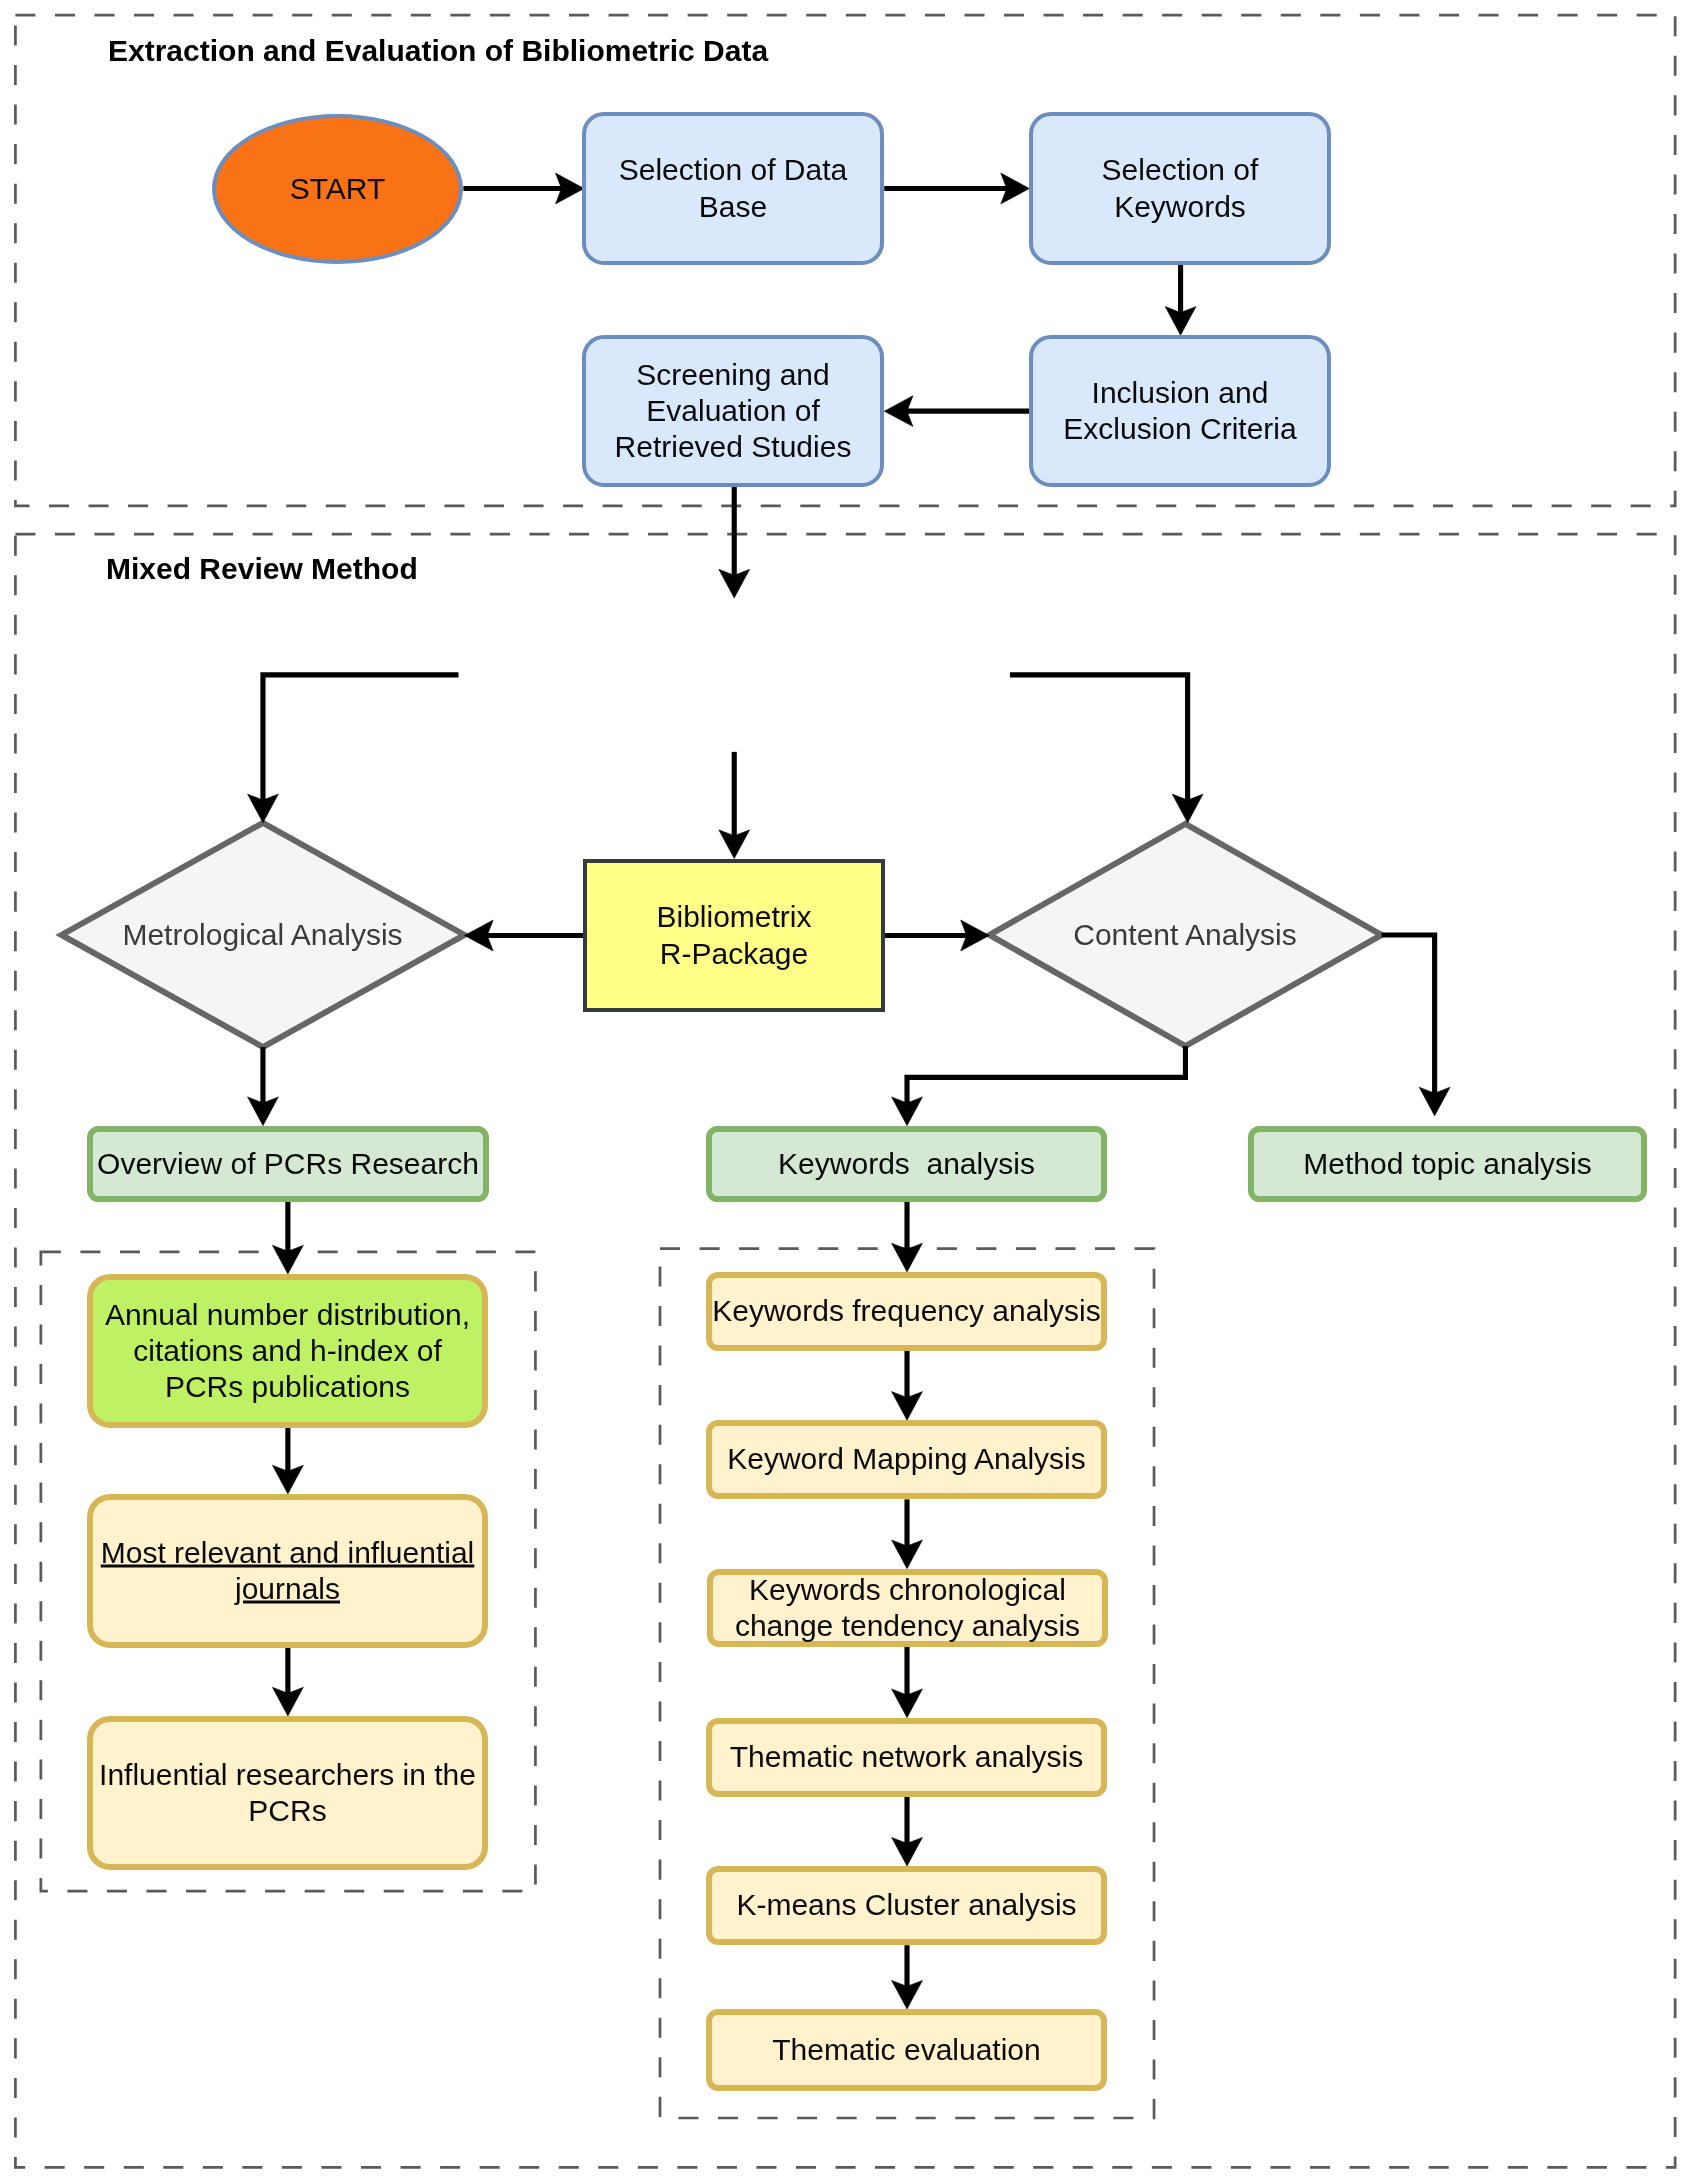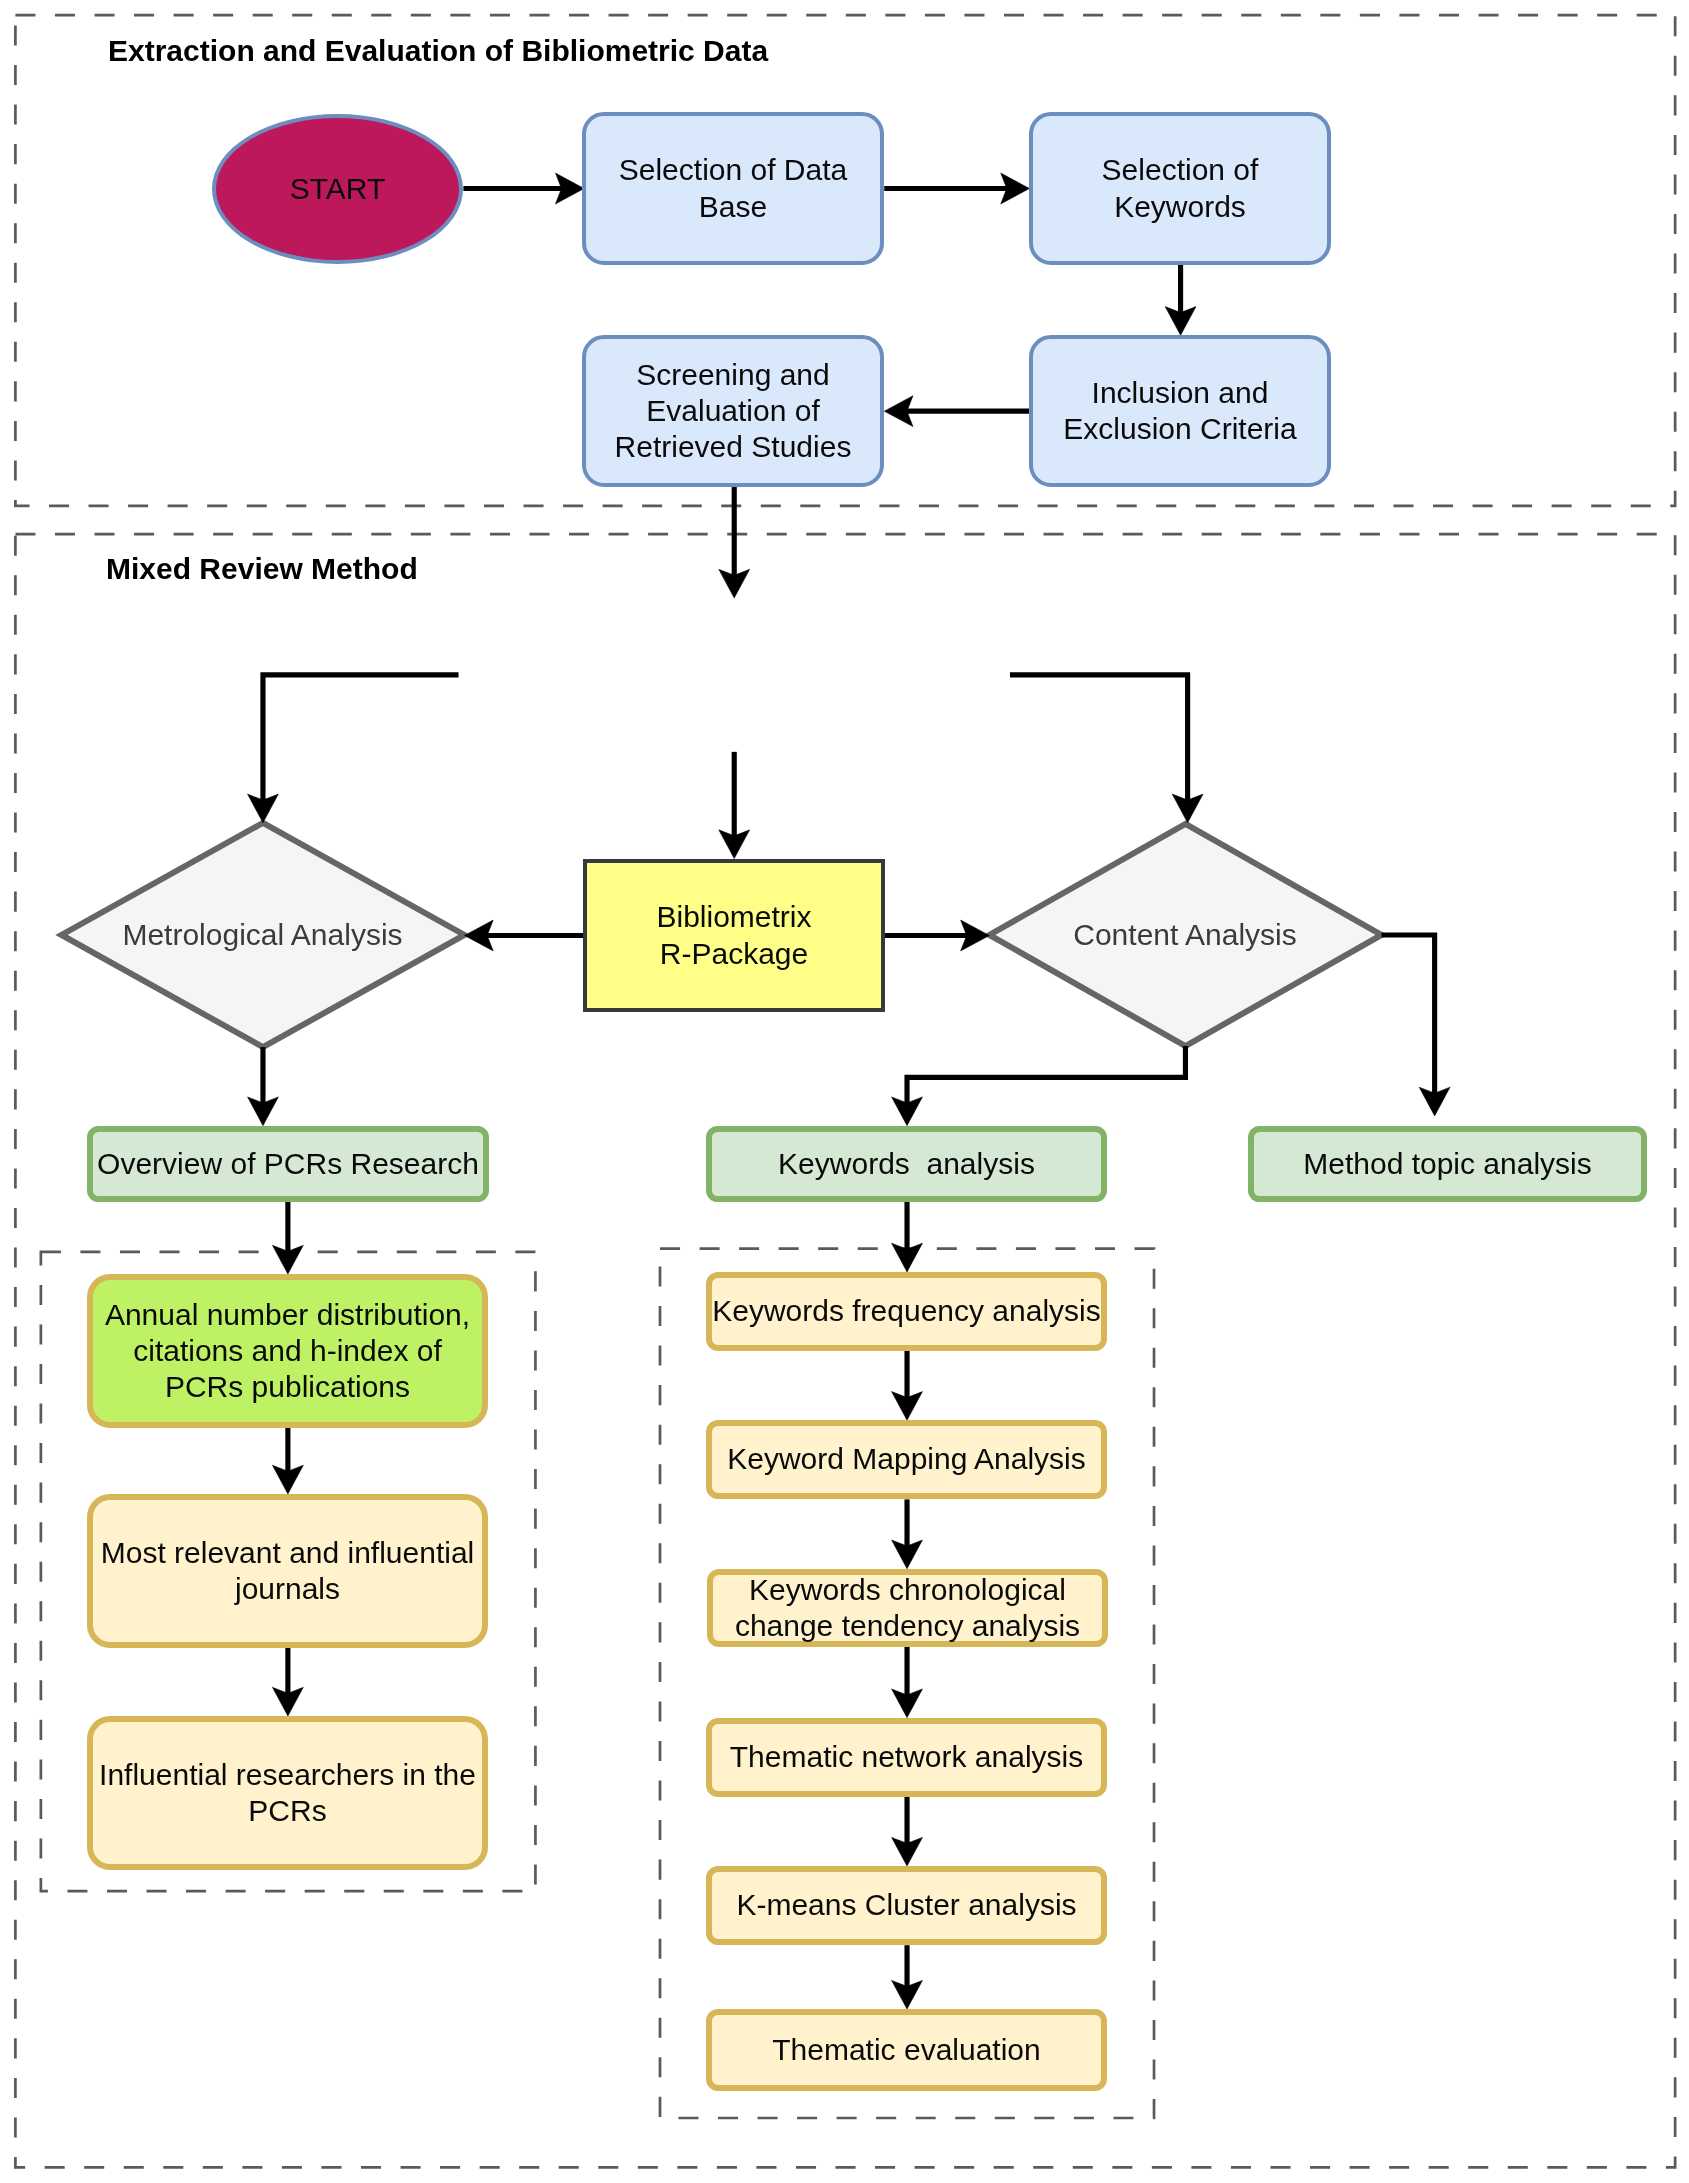--- a/index.html
+++ b/index.html
@@ -5,21 +5,21 @@
 <style>
   html,body{margin:0;padding:0;background:#ffffff;}
   #page{position:relative;width:1690px;height:2183px;background:#fff;
         font-family:"Liberation Sans",sans-serif;overflow:hidden;}
   svg.layer{position:absolute;left:0;top:0;width:1690px;height:2183px;pointer-events:none;}
   .group{fill:none;stroke:#5a5a5a;stroke-width:5px;
          stroke-dasharray:37 36;stroke-dashoffset:0;}
   .node{position:absolute;box-sizing:border-box;display:flex;align-items:center;
         justify-content:center;text-align:center;color:#0a0a0a;font-size:30px;}
   .node span{display:block;line-height:1.21;white-space:pre;transform:translateY(-0.5px);}
-  .ellipse{border-radius:50%;background:#be185d;border:4.9px solid #6c8ebf;}
+  .ellipse{border-radius:50%;background:#f97316;border:4.9px solid #6c8ebf;}
   .dlabel{background:transparent;border:0;color:#3b3b3b;}
   .grp-title{position:absolute;font-weight:bold;color:#000;font-size:30px;white-space:pre;line-height:1;}
   .edge-line{fill:none;stroke:#000;stroke-width:9.5px;stroke-linejoin:miter;stroke-linecap:butt;}
   .edge-head{fill:#000;stroke:#000;stroke-width:1px;stroke-linejoin:miter;}
   .diamond{fill:#f5f5f5;stroke:#666666;stroke-width:11px;stroke-linejoin:miter;}
 </style>
 </head>
 <body>
 
 <div id="page">
@@ -106,21 +106,21 @@
       <span>Keywords  analysis</span>
     </div>
   <div class="node rect" style="left:1248px;top:1126px;width:399px;height:76px;border-radius:11.4px;background:#d5e8d4;border:6px solid #82b366;">
       <span>Method topic analysis</span>
     </div>
   <div class="node rect" style="left:87px;top:1274px;width:401px;height:154px;border-radius:23px;background:#bef264;border:6px solid #d6b656;">
       <span>Annual number distribution,
 citations and h-index of
 PCRs publications</span>
     </div>
-  <div class="node rect" style="left:87px;top:1494px;width:401px;height:154px;border-radius:23px;background:#fff2cc;border:6px solid #d6b656;">
+  <div class="node rect" style="left:87px;top:1494px;width:401px;height:154px;border-radius:23px;background:#fff2cc;border:6px solid #d6b656;text-decoration:underline;">
       <span>Most relevant and influential
 journals</span>
     </div>
   <div class="node rect" style="left:87px;top:1716px;width:401px;height:154px;border-radius:23px;background:#fff2cc;border:6px solid #d6b656;">
       <span>Influential researchers in the
 PCRs</span>
     </div>
   <div class="node rect" style="left:706px;top:1272px;width:401px;height:79px;border-radius:12px;background:#fff2cc;border:6px solid #d6b656;align-items:center;">
       <span>Keywords frequency analysis</span>
     </div>

